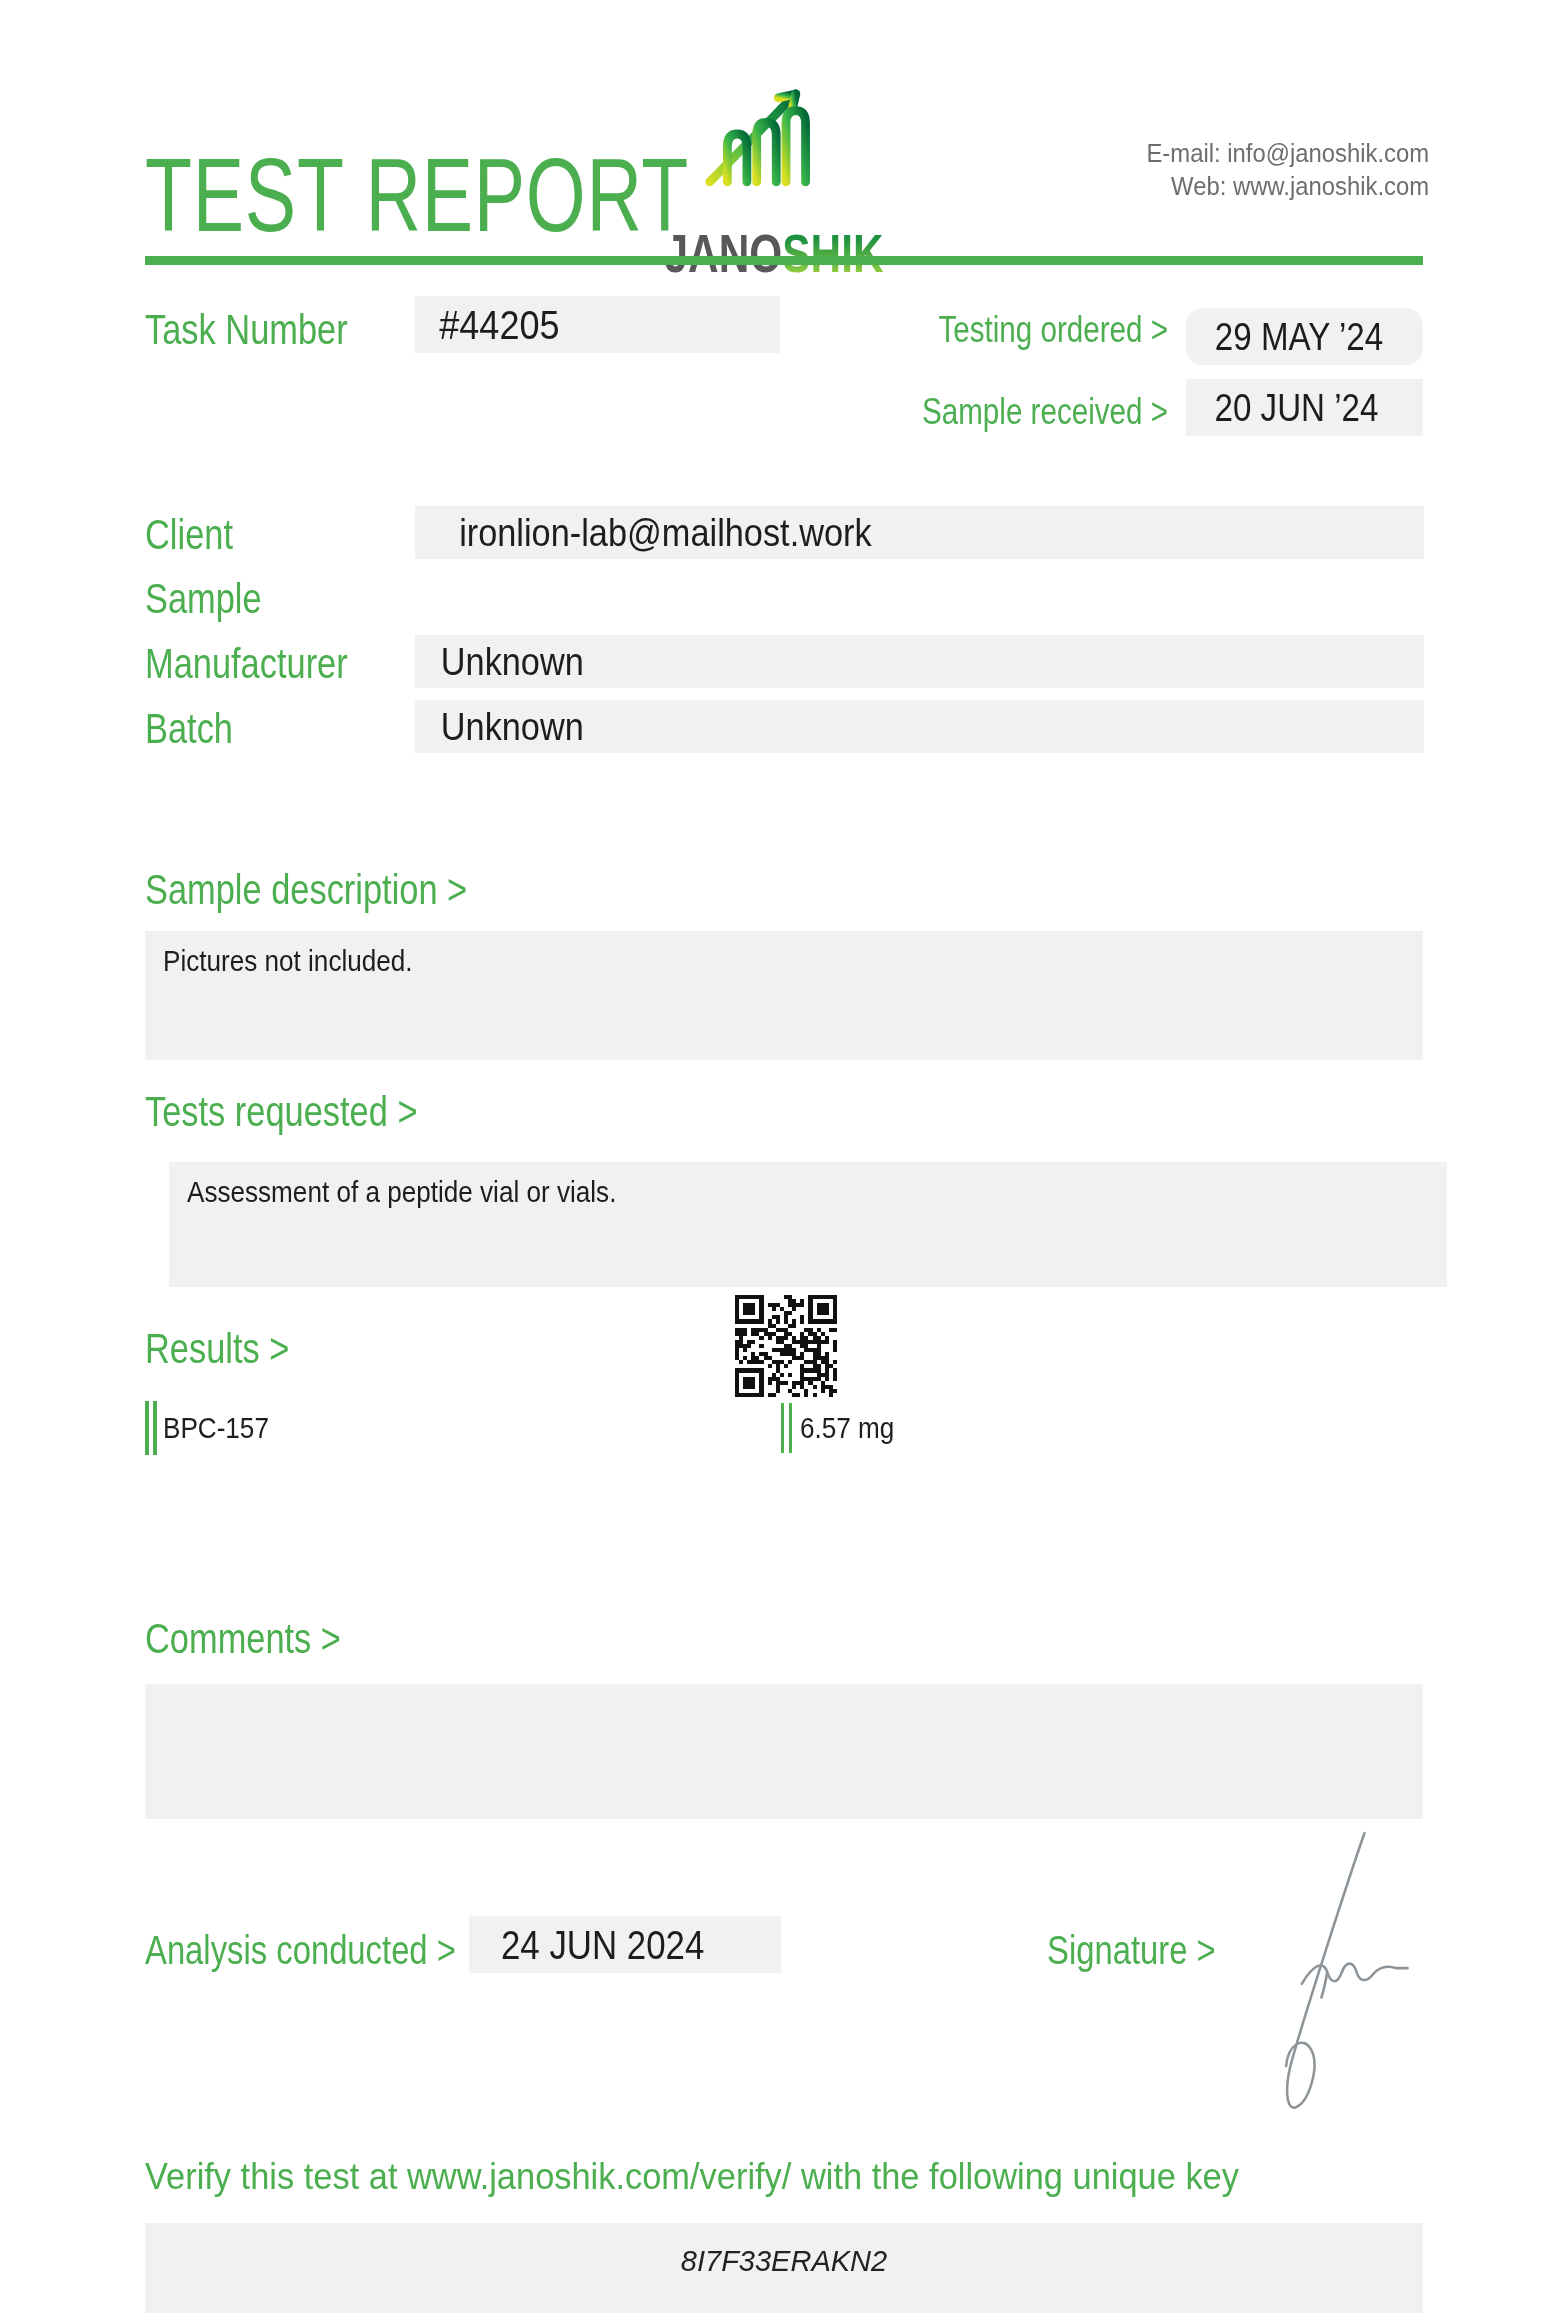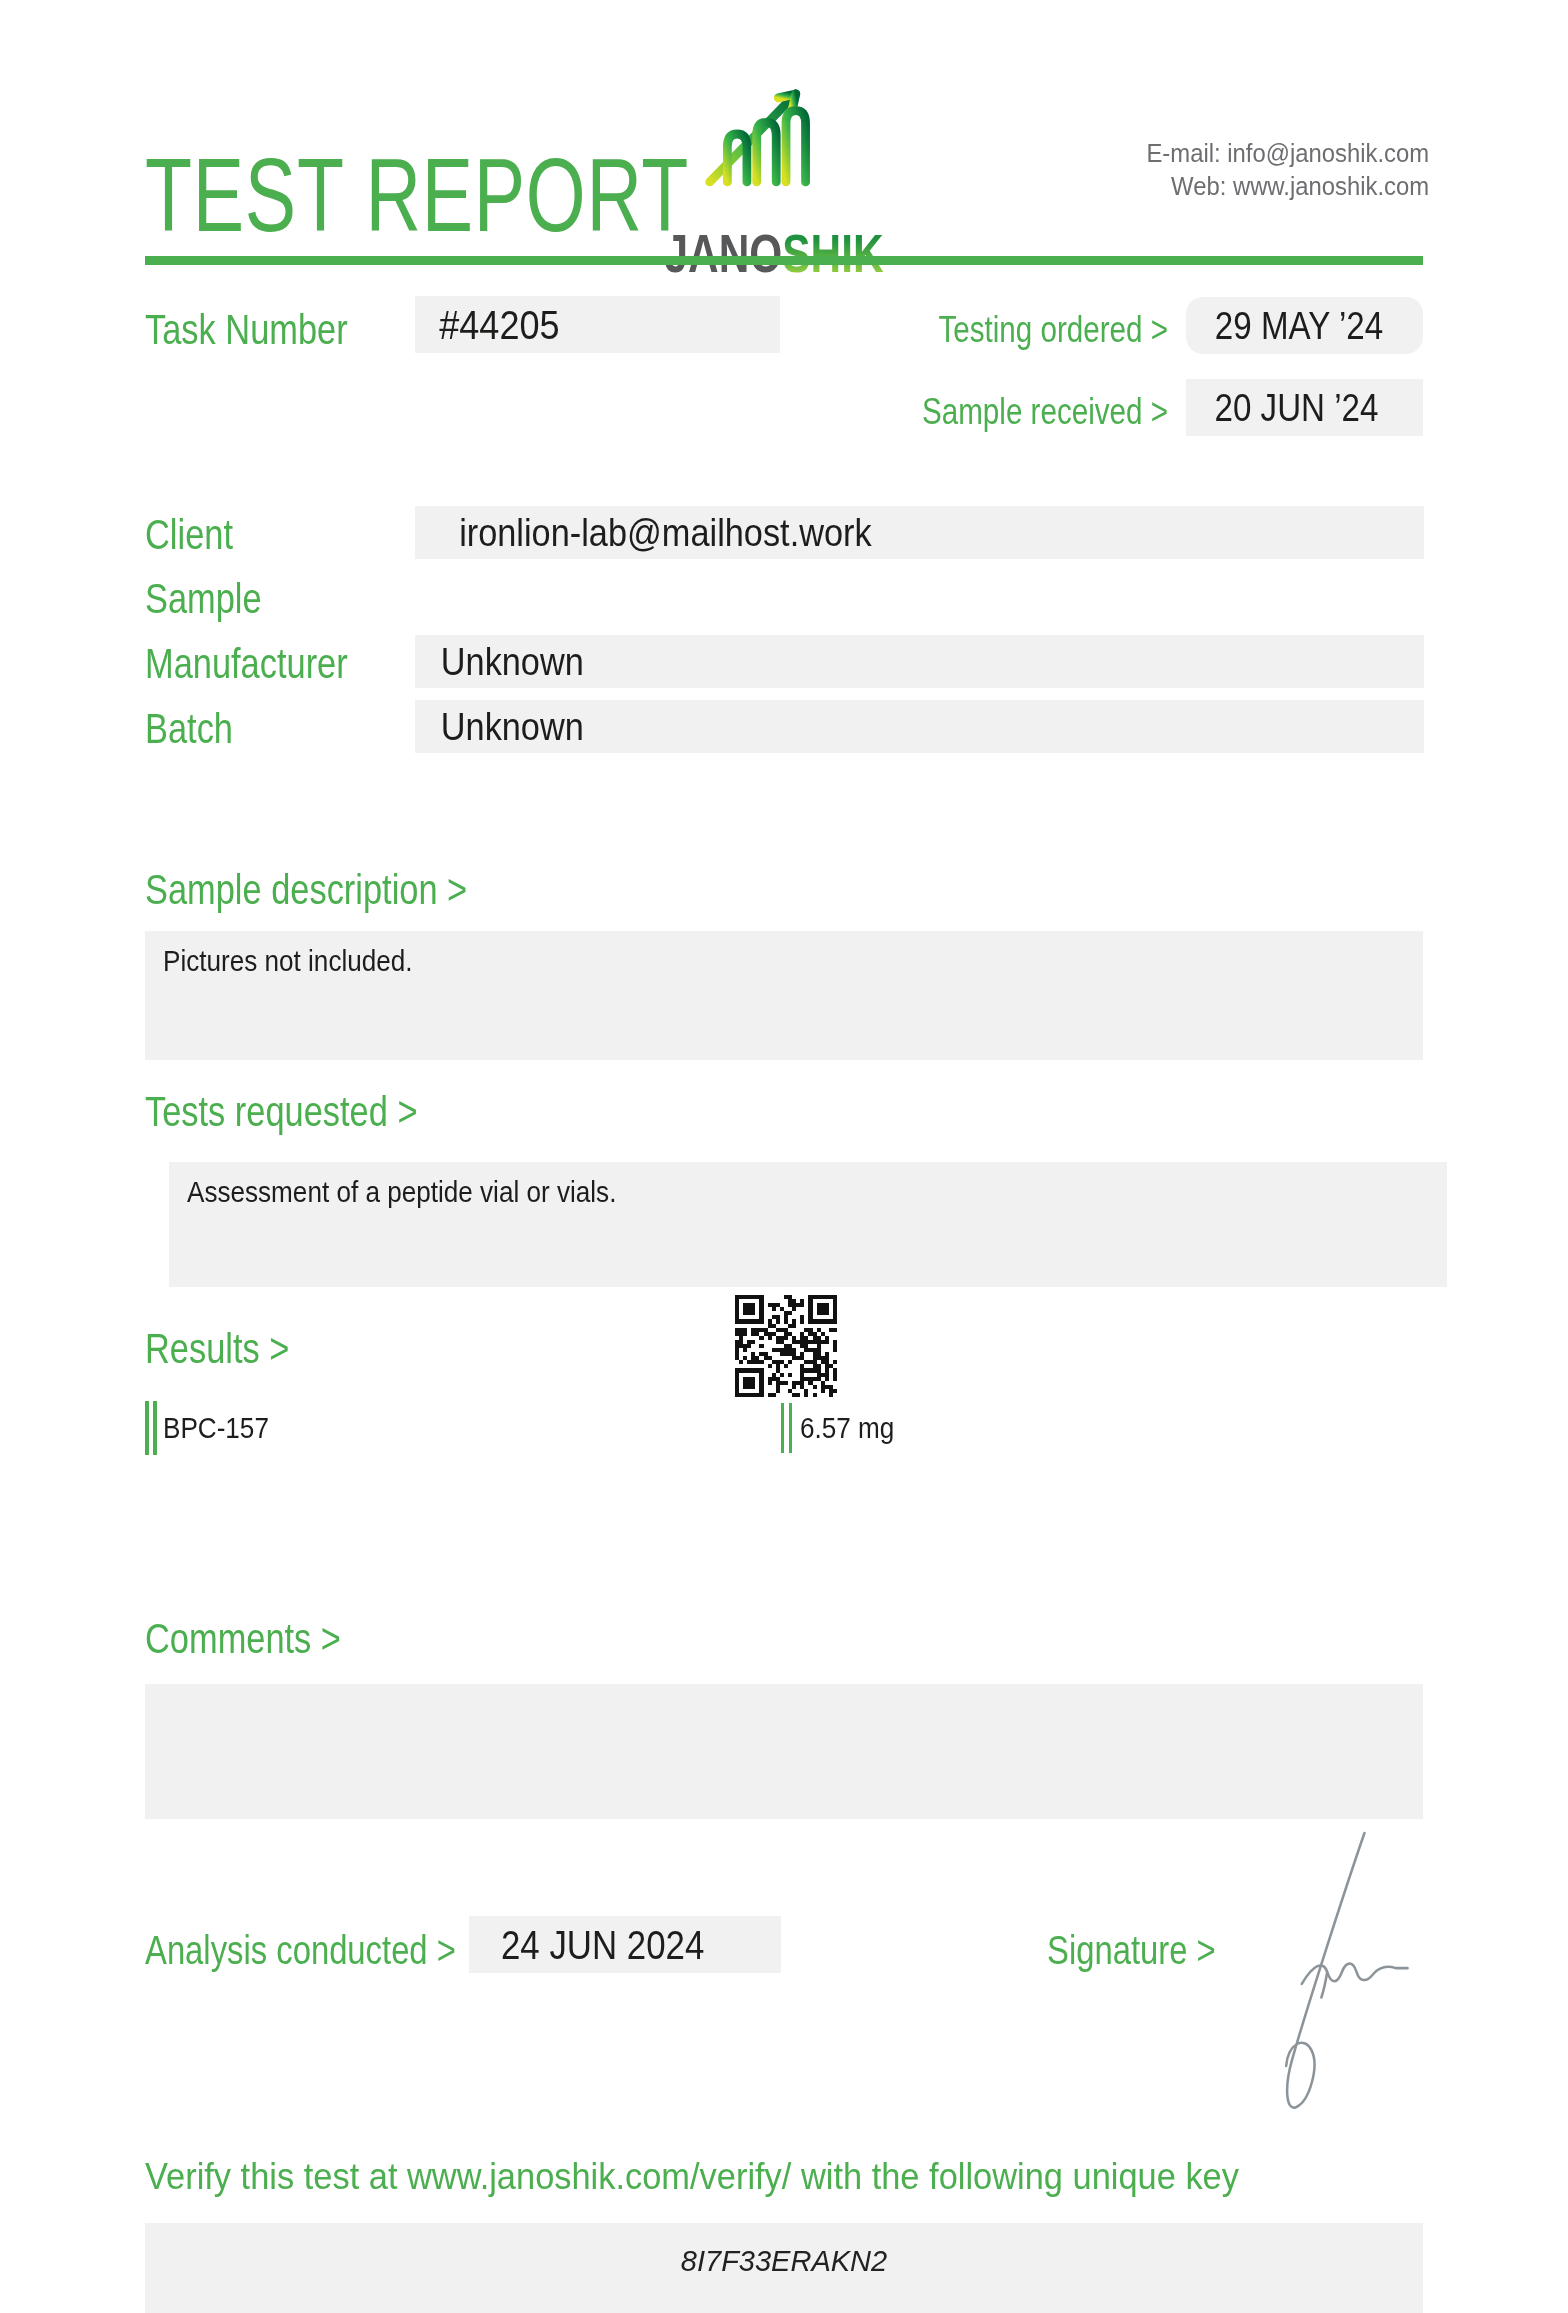--- a/index.html
+++ b/index.html
@@ -103,21 +103,21 @@
   </div>
 
   <div class="abs rule"></div>
 
   <div class="abs glabel task-label">Task Number</div>
   <div class="abs gbox task-box">
     <span>#44205</span>
   </div>
 
   <div class="abs glabel r date-label" style="top:310px;">Testing ordered  &gt;</div>
-  <div class="abs gbox date-box" style="top:297px;border-radius:17px;">
+  <div class="abs gbox date-box" style="top:308px;border-radius:17px;">
     <span>29 MAY ’24</span>
   </div>
 
   <div class="abs glabel r date-label" style="top:392px;">Sample received &gt;</div>
   <div class="abs gbox date-box" style="top:379px;">
     <span>20 JUN ’24</span>
   </div>
 
   <div class="abs glabel info-label" style="top:512px;">Client</div>
   <div class="abs gbox info-box" style="top:506px;">

